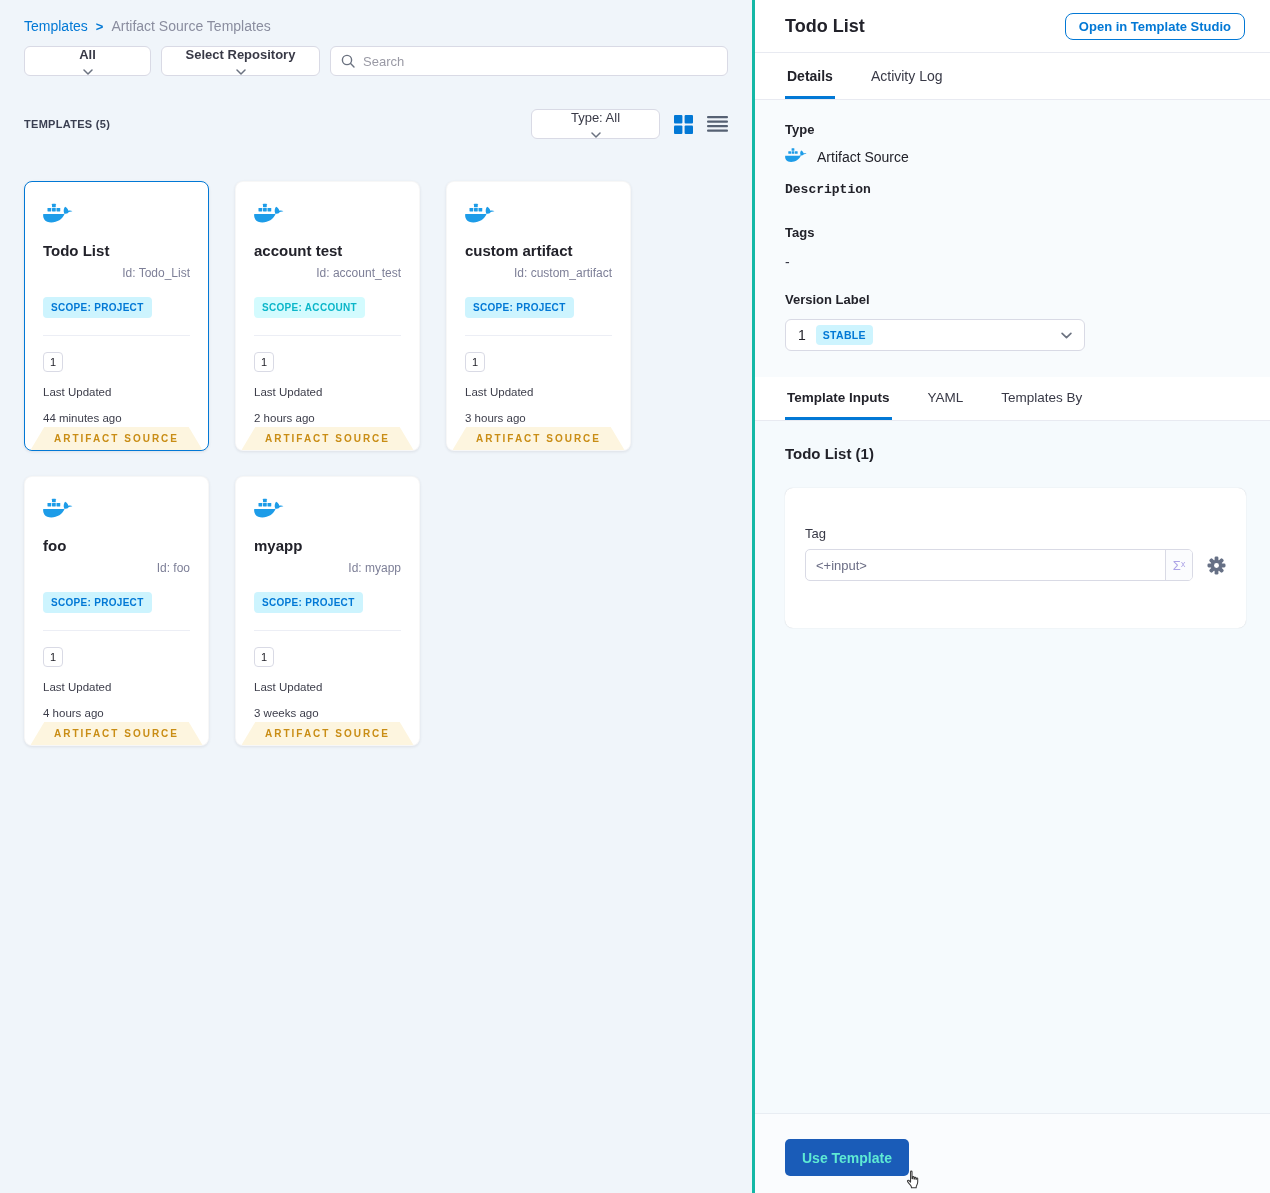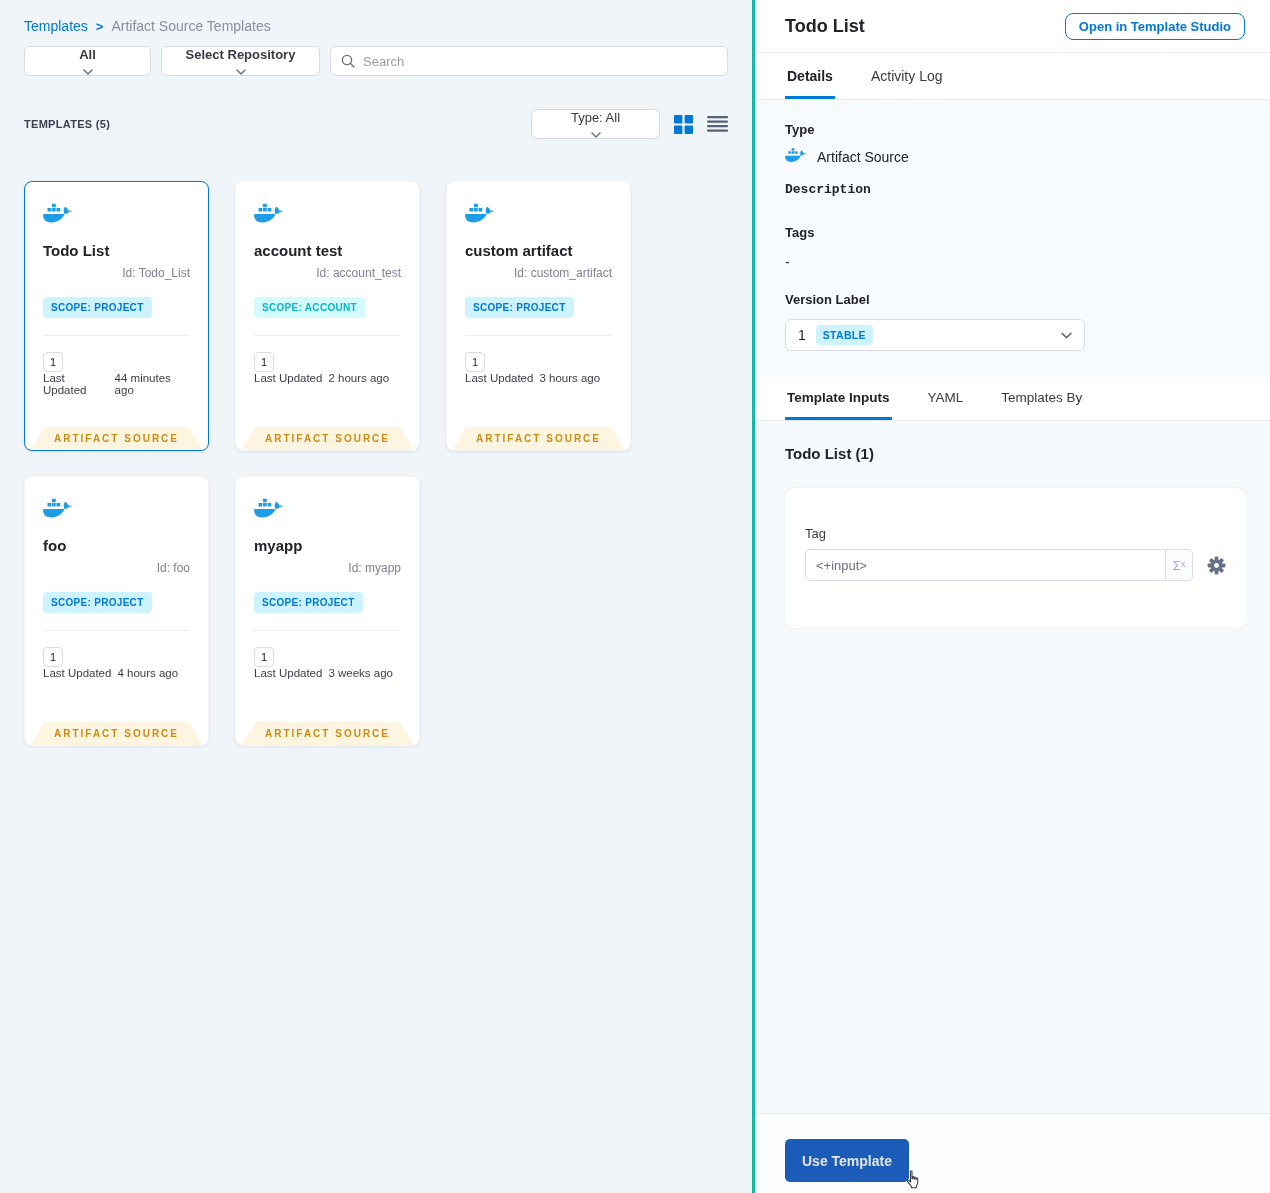--- a/index.html
+++ b/index.html
@@ -87,21 +87,21 @@
     padding:5px 8px; border-radius:4px;
     background:var(--scope-project-bg); color:var(--scope-project-text);
   }
   .scope-badge[data-scope="account"]{ background:var(--scope-account-bg); color:var(--scope-account-text); }
   .card-divider{ border-top:1px solid #eceef5; margin:17px 0 16px 0; }
   .version-count{
     display:inline-flex; align-items:center; justify-content:center;
     min-width:20px; height:20px; border:1px solid var(--border); border-radius:4px;
     font-size:11px; color:#22222a; background:#fff;
   }
-  .last-updated{ font-size:11.5px; color:#3c3d4a; display:flex; gap:6px; }
+  .last-updated{ margin-top:14px; font-size:11.5px; color:#3c3d4a; display:flex; gap:14px;flex-direction:column; }
   .card-banner{
     position:absolute; bottom:0; left:50%; transform:translateX(-50%);
     width:172px; height:23px; line-height:23px; text-align:center;
     background:var(--banner-bg); color:var(--banner-text);
     font-size:10px; font-weight:700; letter-spacing:2px;
     clip-path:polygon(0% 100%, 8% 0%, 92% 0%, 100% 100%);
   }
 
   
   .right-panel{ flex:1; height:100%; display:flex; flex-direction:column; background:#fff; }
@@ -169,22 +169,22 @@
     background:#fbfcfe; color:#aca3e6; font-size:13px; font-family:inherit;
     display:flex; align-items:center; justify-content:center; cursor:pointer;
   }
   .gear-btn{ cursor:pointer; display:flex; align-items:center; }
 
   .detail-footer{
     flex:none; height:80px; background:#fafcfe; border-top:1px solid #e8edf3;
     padding:25px 0 0 30px; position:relative;
   }
   .use-template-btn{
-    height:43px; padding:0 17px; background:var(--primary-button-bg);
-    border:none; border-radius:5px; color:#e5e5e5; font-size:14px; font-weight:700;
+    height:37px; padding:0 17px; background:var(--primary-button-bg);
+    border:none; border-radius:5px; color:#5eead4; font-size:14px; font-weight:700;
     font-family:inherit; cursor:pointer;
   }
   .pointer-cursor{ position:absolute; left:150px; top:56px; }
 </style>
 </head>
 <body>
 
 <div class="left-panel">
 
   <div class="breadcrumb">

